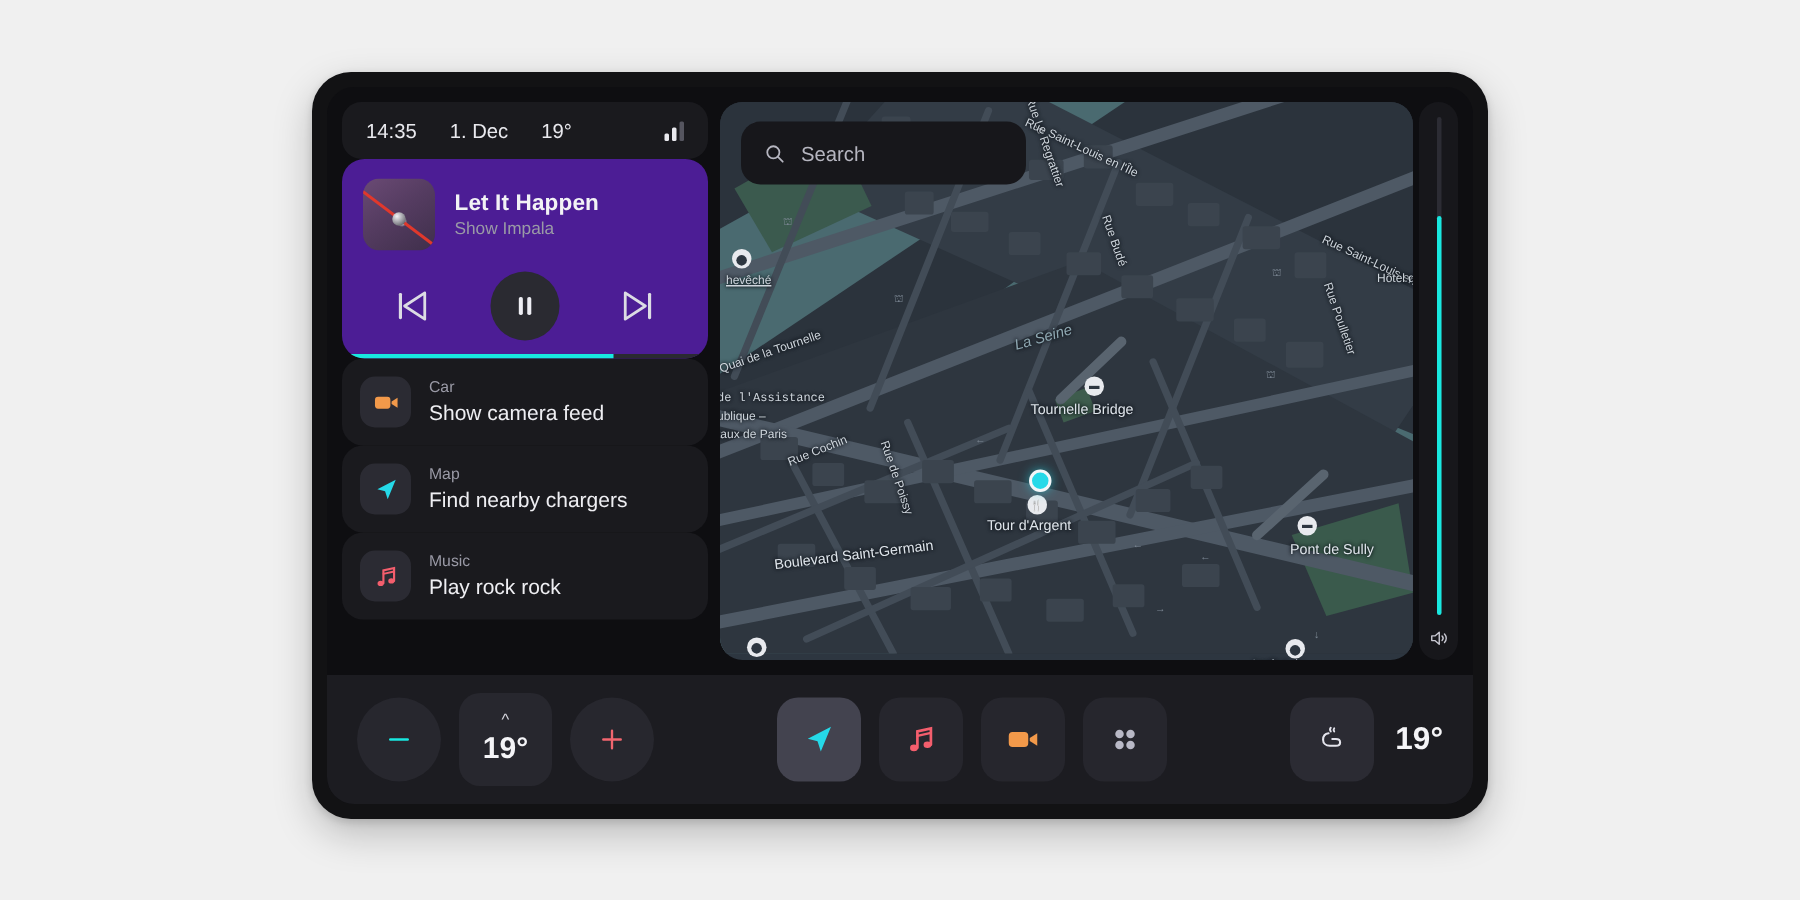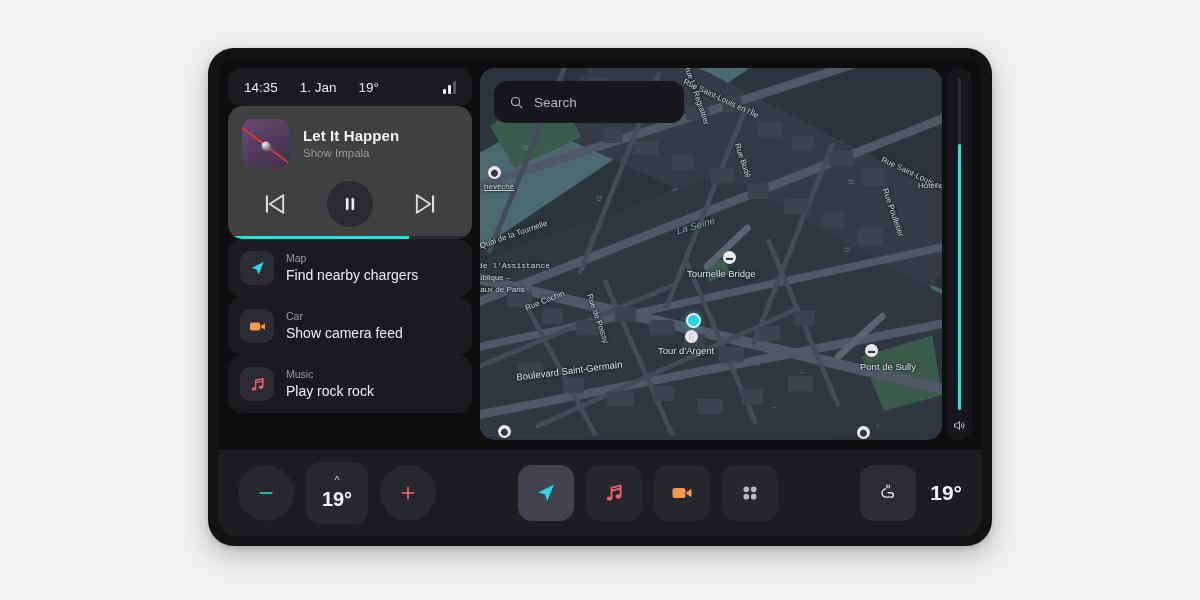--- a/index.html
+++ b/index.html
@@ -50,21 +50,21 @@
   }
   #status-bar .sb-spacer { flex: 1; }
   .signal-bars { display: flex; align-items: flex-end; gap: 2px; height: 13px; }
   .signal-bars i { width: 3px; background: #e9e9ee; border-radius: 1px; display: block; }
   .signal-bars i:nth-child(1) { height: 5px; }
   .signal-bars i:nth-child(2) { height: 9px; }
   .signal-bars i:nth-child(3) { height: 13px; background: #55555f; }
 
   
   #media-card {
-    background: #404040;
+    background: #4c1d95;
     border-radius: 15px;
     padding: 13px 14px 0 14px;
     position: relative;
     overflow: hidden;
     height: 133px;
     flex: none;
   }
   #media-top { display: flex; align-items: center; gap: 13px; }
   #album-art {
     width: 48px; height: 48px; border-radius: 11px;
@@ -242,21 +242,21 @@
 </head>
 <body>
 
 <div id="device-frame">
 <div id="screen">
 
   <div id="left-col">
 
     <div id="status-bar">
       <span>14:35</span>
-      <span>1. Jan</span>
+      <span>1. Dec</span>
       <span>19°</span>
       <span class="sb-spacer"></span>
       <span class="signal-bars">
         <i></i>
             <i></i>
             <i></i>
       </span>
     </div>
 
     <div id="media-card">
@@ -292,39 +292,39 @@
       </div>
 
       <div id="media-progress">
         <div id="media-progress-fill" style="width: 74%;"></div>
       </div>
     </div>
 
     <div class="suggestion-card">
       <div class="sg-icon">
         <svg width="19" height="19" viewBox="0 0 24 24">
+          <rect x="2.5" y="7" width="13" height="10" rx="2.6" fill="#f2994a"></rect>
+          <path d="M16.5 11 L21.5 7.8 V16.2 L16.5 13 Z" fill="#f2994a"></path>
+        </svg>
+      </div>
+      <div>
+        <div class="sg-cat">Car</div>
+        <div class="sg-label">Show camera feed</div>
+      </div>
+    </div>
+
+    <div class="suggestion-card">
+      <div class="sg-icon">
+        <svg width="19" height="19" viewBox="0 0 24 24">
           <path d="M20 3.5 L4.5 11.5 L11 13.2 L13.2 20 Z" fill="#25d9e8"></path>
         </svg>
       </div>
       <div>
         <div class="sg-cat">Map</div>
         <div class="sg-label">Find nearby chargers</div>
-      </div>
-    </div>
-
-    <div class="suggestion-card">
-      <div class="sg-icon">
-        <svg width="19" height="19" viewBox="0 0 24 24">
-          <rect x="2.5" y="7" width="13" height="10" rx="2.6" fill="#f2994a"></rect>
-          <path d="M16.5 11 L21.5 7.8 V16.2 L16.5 13 Z" fill="#f2994a"></path>
-        </svg>
-      </div>
-      <div>
-        <div class="sg-cat">Car</div>
-        <div class="sg-label">Show camera feed</div>
       </div>
     </div>
 
     <div class="suggestion-card">
       <div class="sg-icon">
         <svg width="19" height="19" viewBox="0 0 24 24">
           <path d="M9.6 17.5V6.6l9-2v10.9" fill="none" stroke="#f45e6d" stroke-width="1.8" stroke-linecap="round"></path>
           <path d="M9.6 9.6l9-2" stroke="#f45e6d" stroke-width="1.6" stroke-linecap="round"></path>
           <ellipse cx="7.3" cy="17.6" rx="2.6" ry="2.2" fill="#f45e6d"></ellipse>
           <ellipse cx="16.3" cy="15.5" rx="2.6" ry="2.2" fill="#f45e6d"></ellipse>

